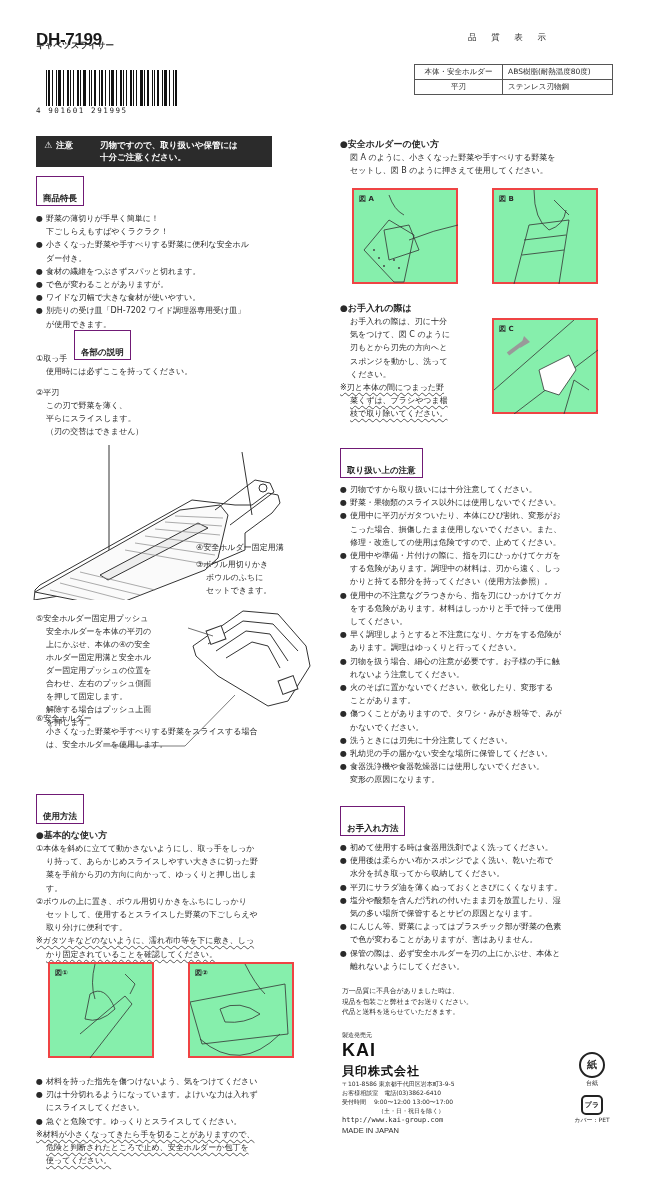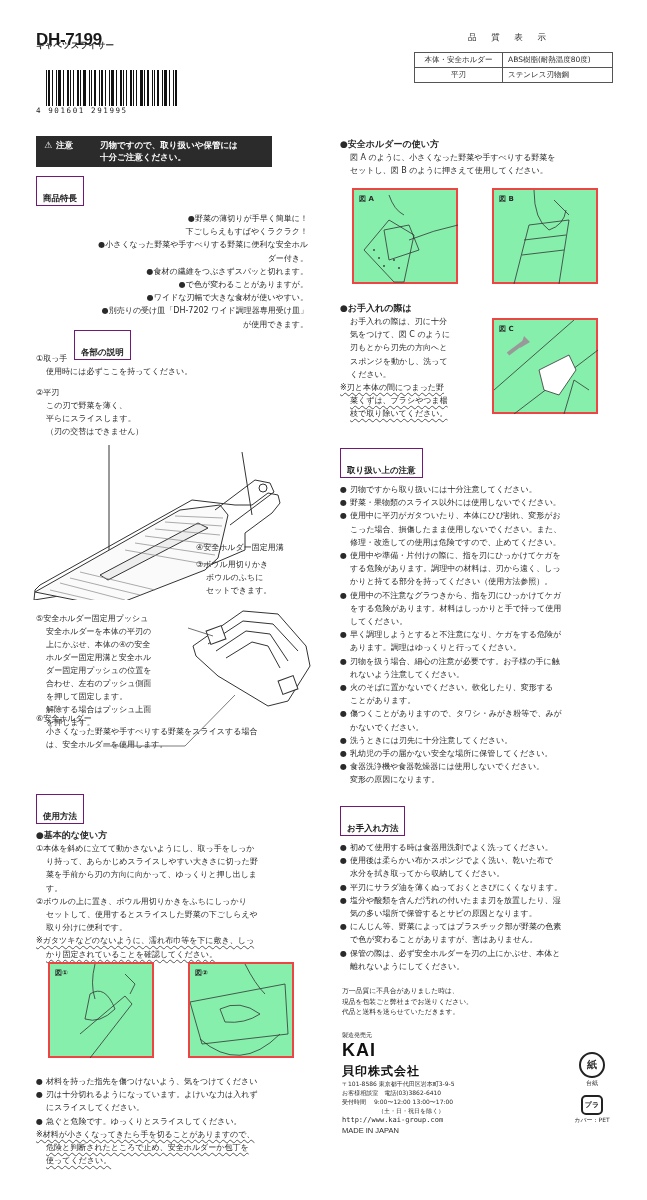--- a/index.html
+++ b/index.html
@@ -104,21 +104,21 @@
       <span>注意</span>
     </div>
   <div>
     <div>刃物ですので、取り扱いや保管には</div>
     <div>十分ご注意ください。</div>
   </div>
 </div>
 
 <div class="col-l" style="top:176px;">
   <div class="sec-label">商品特長</div>
-  <div class="blist" style="margin-top:6px;text-align:right;" id="features-list">
+  <div class="blist" style="margin-top:6px;" id="features-list">
       <div class="it">野菜の薄切りが手早く簡単に！<br>下ごしらえもすばやくラクラク！</div>
       <div class="it">小さくなった野菜や手すべりする野菜に便利な安全ホル<br>ダー付き。</div>
       <div class="it">食材の繊維をつぶさずスパッと切れます。</div>
       <div class="it">で色が変わることがありますが。</div>
       <div class="it">ワイドな刃幅で大きな食材が使いやすい。</div>
       <div class="it">別売りの受け皿「DH-7202 ワイド調理器専用受け皿」<br>が使用できます。</div>
     </div>
 </div>
 
 <div class="col-l" style="top:330px;margin-left:38px;">
@@ -249,21 +249,21 @@
       <div class="it">急ぐと危険です。ゆっくりとスライスしてください。</div>
     </div>
   <div class="plain">
     <div class="wavy">※材料が小さくなってきたら手を切ることがありますので、</div>
     <div class="wavy indent">危険と判断されたところで止め、安全ホルダーか包丁を</div>
     <div class="wavy indent">使ってください。</div>
   </div>
 </div>
 
 <div class="abs quality-title" style="left:410px;top:32px;width:200px;">品 質 表 示</div>
-<table class="abs quality" style="left:414px;top:52px;border-radius:11px;">
+<table class="abs quality" style="left:414px;top:64px;border-radius:11px;">
   <tbody>
       <tr>
         <td class="k">本体・安全ホルダー</td>
         <td class="v">ABS樹脂(耐熱温度80度)</td>
       </tr>
   <tr>
         <td class="k">平刃</td>
         <td class="v">ステンレス刃物鋼</td>
       </tr>
 </tbody>

